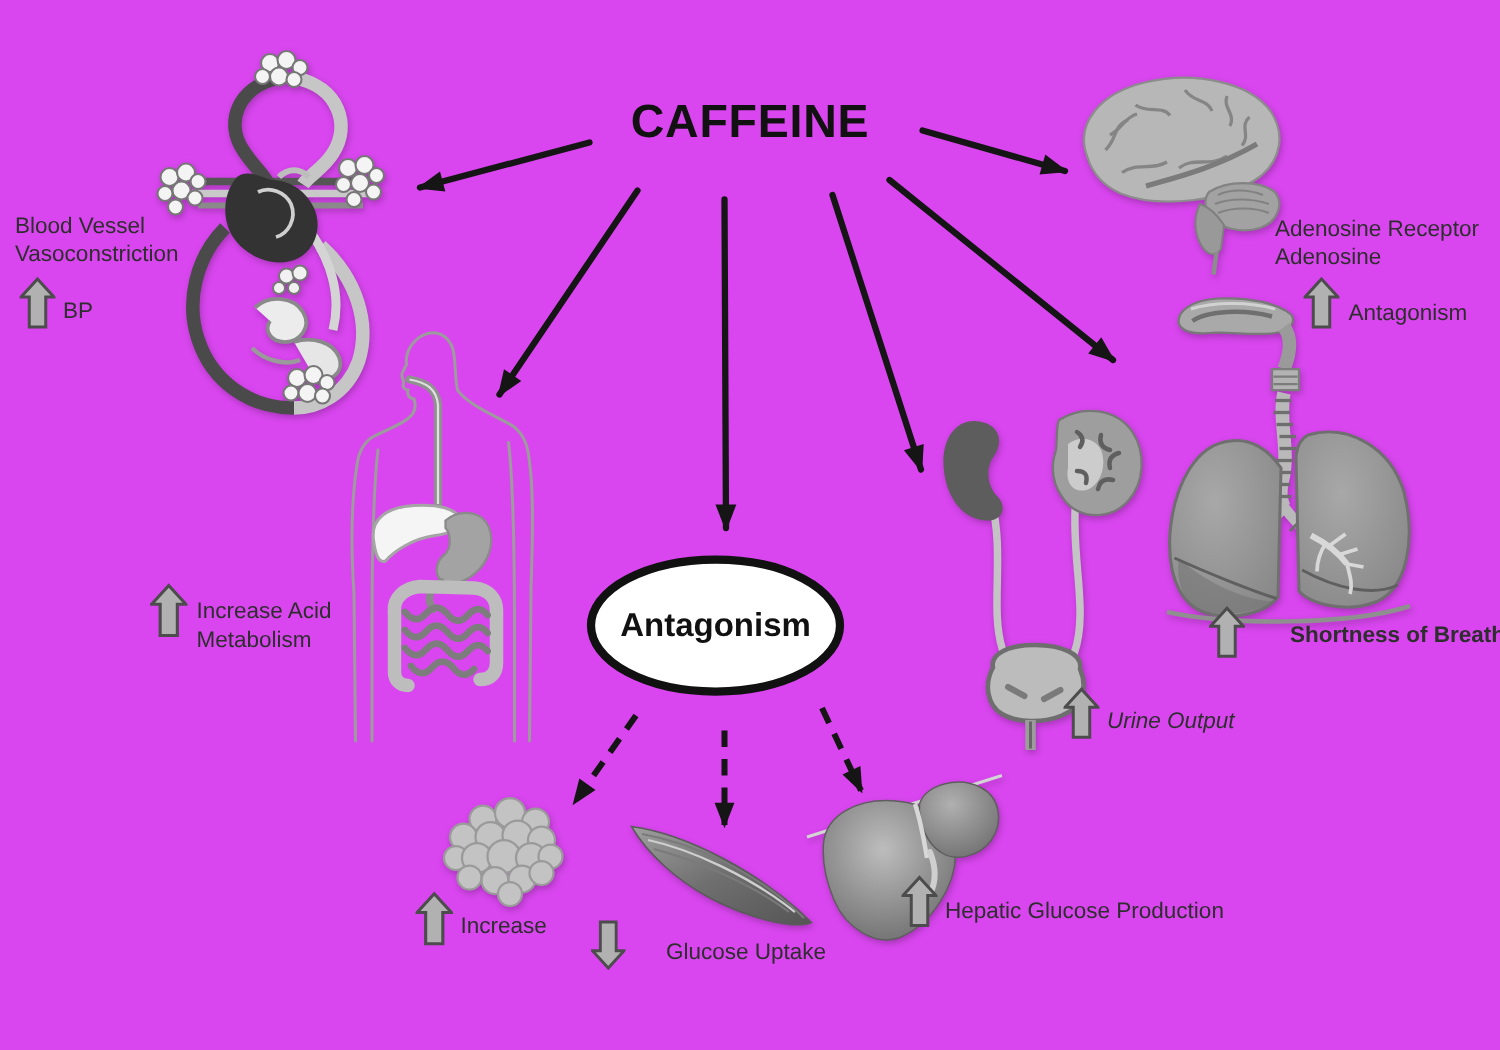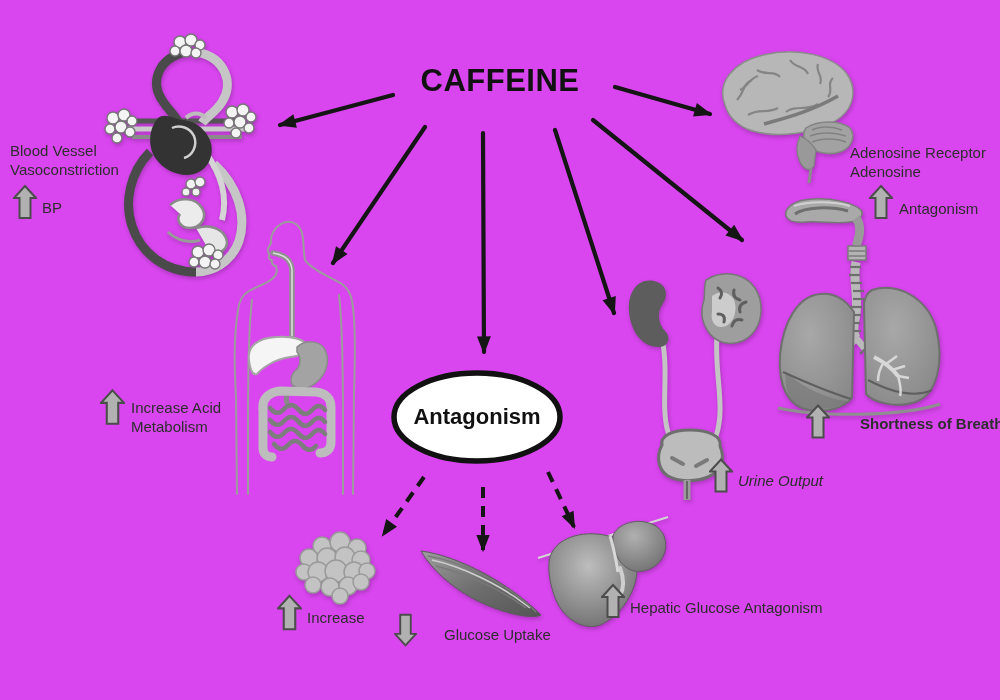--- a/index.html
+++ b/index.html
@@ -320,15 +320,15 @@
   <div class="lbl" style="left:307px;top:608px;">Increase</div>
 
   <svg class="blockarrow" style="left:394px;top:611px;" width="23" height="38" viewBox="0 0 24 34">
     <polygon points="12,33 1,21 6.5,21 6.5,1 17.5,1 17.5,21 23,21" fill="#b1b1b1" stroke="#4c4c4c" stroke-width="2"></polygon>
   </svg>
   <div class="lbl" style="left:444px;top:625px;">Glucose Uptake</div>
 
   <svg class="blockarrow" style="left:601px;top:582px;" width="24" height="38" viewBox="0 0 24 34">
     <polygon points="12,1 23,13 17.5,13 17.5,33 6.5,33 6.5,13 1,13" fill="#b1b1b1" stroke="#4c4c4c" stroke-width="2"></polygon>
   </svg>
-  <div class="lbl" style="left:630px;top:598px;">Hepatic Glucose Antagonism</div>
+  <div class="lbl" style="left:630px;top:598px;">Hepatic Glucose Production</div>
 
 </div>
 
 </body></html>

